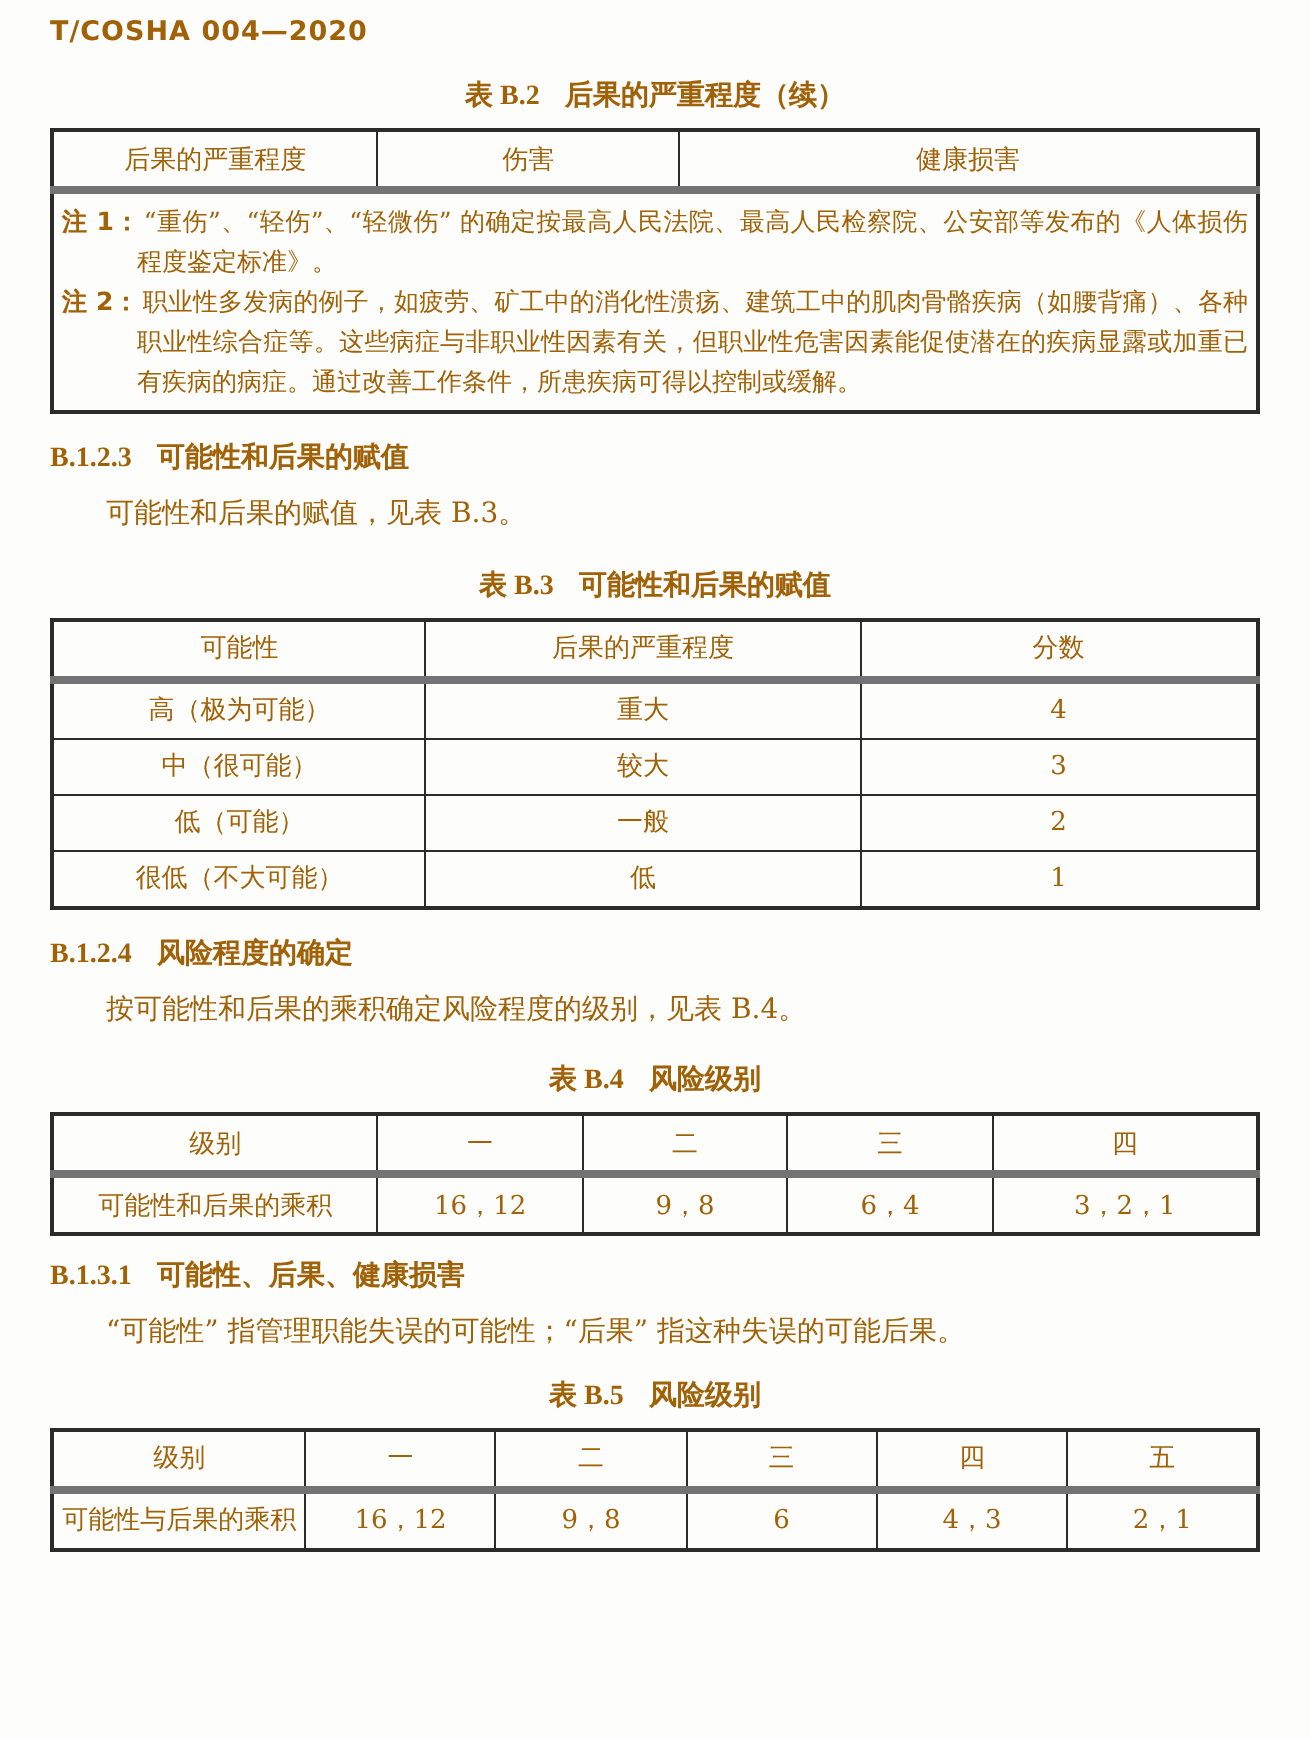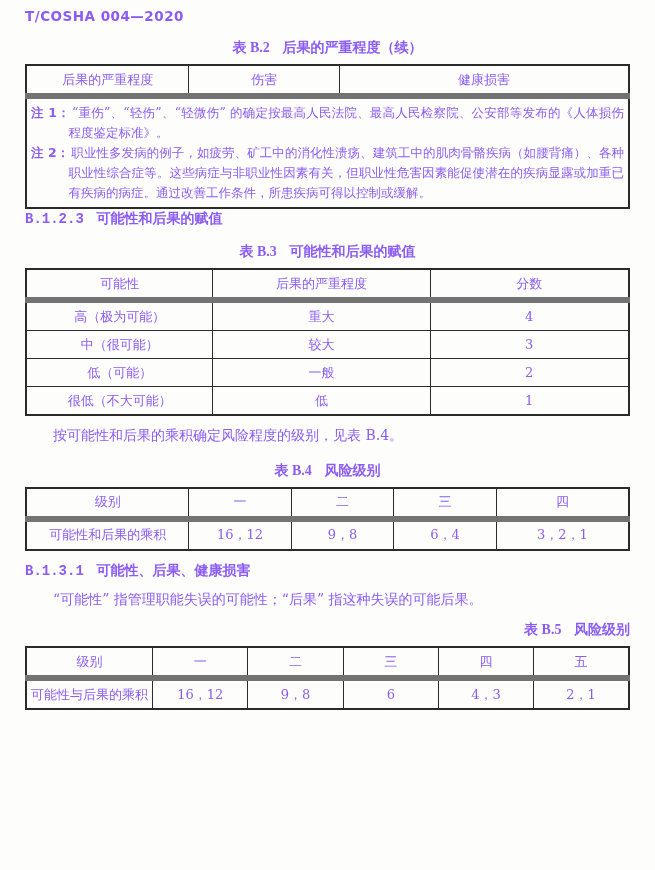--- a/index.html
+++ b/index.html
@@ -1,21 +1,21 @@
 <!DOCTYPE html>
 <html><head>
 <meta charset="utf-8">
 <style>
   html,body{margin:0;padding:0;background:#e8e8e8;}
   .page{
     position:relative;
     width:655px;height:870px;
     margin:0 auto;
     background:#fdfdfc;
-    color:#8b5cf6;
+    color:#a16207;
     font-family:"DejaVu Serif","Liberation Serif",serif;
     box-sizing:border-box;
     padding:8px 25px 0 25px;
     overflow:hidden;
   }
   .doc-number{
     font-family:"DejaVu Sans","Liberation Sans",sans-serif;
     font-weight:bold;
     font-size:13.5px;
     letter-spacing:0.5px;
@@ -37,44 +37,44 @@
   }
   table.tbl th, table.tbl td{
     border:1px solid #2b2b2b;
     font-size:13px;
     font-weight:normal;
     text-align:center;
     padding:4px 4px;
     height:19px;
     vertical-align:middle;
   }
-  table.tbl thead th{border-bottom:6px solid #737373;text-align:center;}
+  table.tbl thead th{border-bottom:4px solid #737373;text-align:center;}
   td.notes-cell{
     text-align:left;
     padding:5px 10px 6px 10px;
     height:auto;
     border-radius:23px;
   }
   .note{
     font-size:12.5px;
     line-height:20px;
     text-align:justify;
     padding-left:3em;
     text-indent:-3em;
   }
   .note-label{
     font-family:"DejaVu Sans","Liberation Sans",sans-serif;
     font-weight:bold;
     margin-right:2px;
   }
   h3.sec{
-    font-family:Liberation Mono, monospace;
+    font-family:Liberation Serif, serif;
     font-weight:bold;
     font-size:14px;
-    margin:1px 0 0 0;
+    margin:13px 0 0 0;
   }
   h3.sec .sec-t{margin-left:0.9em;}
   p.para{
     font-size:14px;
     line-height:21.5px;
     text-indent:2em;
     text-align:justify;
     margin:9px 0 0 0;
   }
   
@@ -114,20 +114,21 @@
           <div class="note"><span class="note-label">注 1：</span><span>“重伤”、“轻伤”、“轻微伤” 的确定按最高人民法院、最高人民检察院、公安部等发布的《人体损伤程度鉴定标准》。</span></div>
           <div class="note"><span class="note-label">注 2：</span><span>职业性多发病的例子，如疲劳、矿工中的消化性溃疡、建筑工中的肌肉骨骼疾病（如腰背痛）、各种职业性综合症等。这些病症与非职业性因素有关，但职业性危害因素能促使潜在的疾病显露或加重已有疾病的病症。通过改善工作条件，所患疾病可得以控制或缓解。</span></div>
         </td>
       </tr>
     </tbody>
   </table>
 
   <h3 class="sec">
     <span>B.1.2.3</span><span class="sec-t">可能性和后果的赋值</span>
   </h3>
+  <p class="para">可能性和后果的赋值，见表 B.3。</p>
 
   <div class="table-title">
     <span>表 B.3</span><span class="tt">可能性和后果的赋值</span>
   </div>
   <table class="tbl b3">
     <colgroup>
         <col class="c1">
         <col class="c2">
         <col class="c3">
       </colgroup>
@@ -155,20 +156,23 @@
         <td>2</td>
       </tr>
       <tr>
         <td>很低（不大可能）</td>
         <td>低</td>
         <td>1</td>
       </tr>
     </tbody>
   </table>
 
+  <h3 class="sec">
+    <span>B.1.2.4</span><span class="sec-t">风险程度的确定</span>
+  </h3>
   <p class="para">按可能性和后果的乘积确定风险程度的级别，见表 B.4。</p>
 
   <div class="table-title">
     <span>表 B.4</span><span class="tt">风险级别</span>
   </div>
   <table class="tbl b4">
     <colgroup>
         <col class="c1">
         <col class="c2">
         <col class="c3">
@@ -194,21 +198,21 @@
       </tr>
     </tbody>
   </table>
 
 
   <h3 class="sec" style="margin-top:11px;">
     <span>B.1.3.1</span><span class="sec-t">可能性、后果、健康损害</span>
   </h3>
   <p class="para">“可能性” 指管理职能失误的可能性；“后果” 指这种失误的可能后果。</p>
 
-  <div class="table-title" style="margin-top:11px;text-align:right;">
+  <div class="table-title" style="margin-top:11px;">
     <span>表 B.5</span><span class="tt">风险级别</span>
   </div>
   <table class="tbl b5">
     <colgroup>
         <col class="c1">
         <col class="cn">
         <col class="cn">
         <col class="cn">
         <col class="cn">
         <col class="cn">

